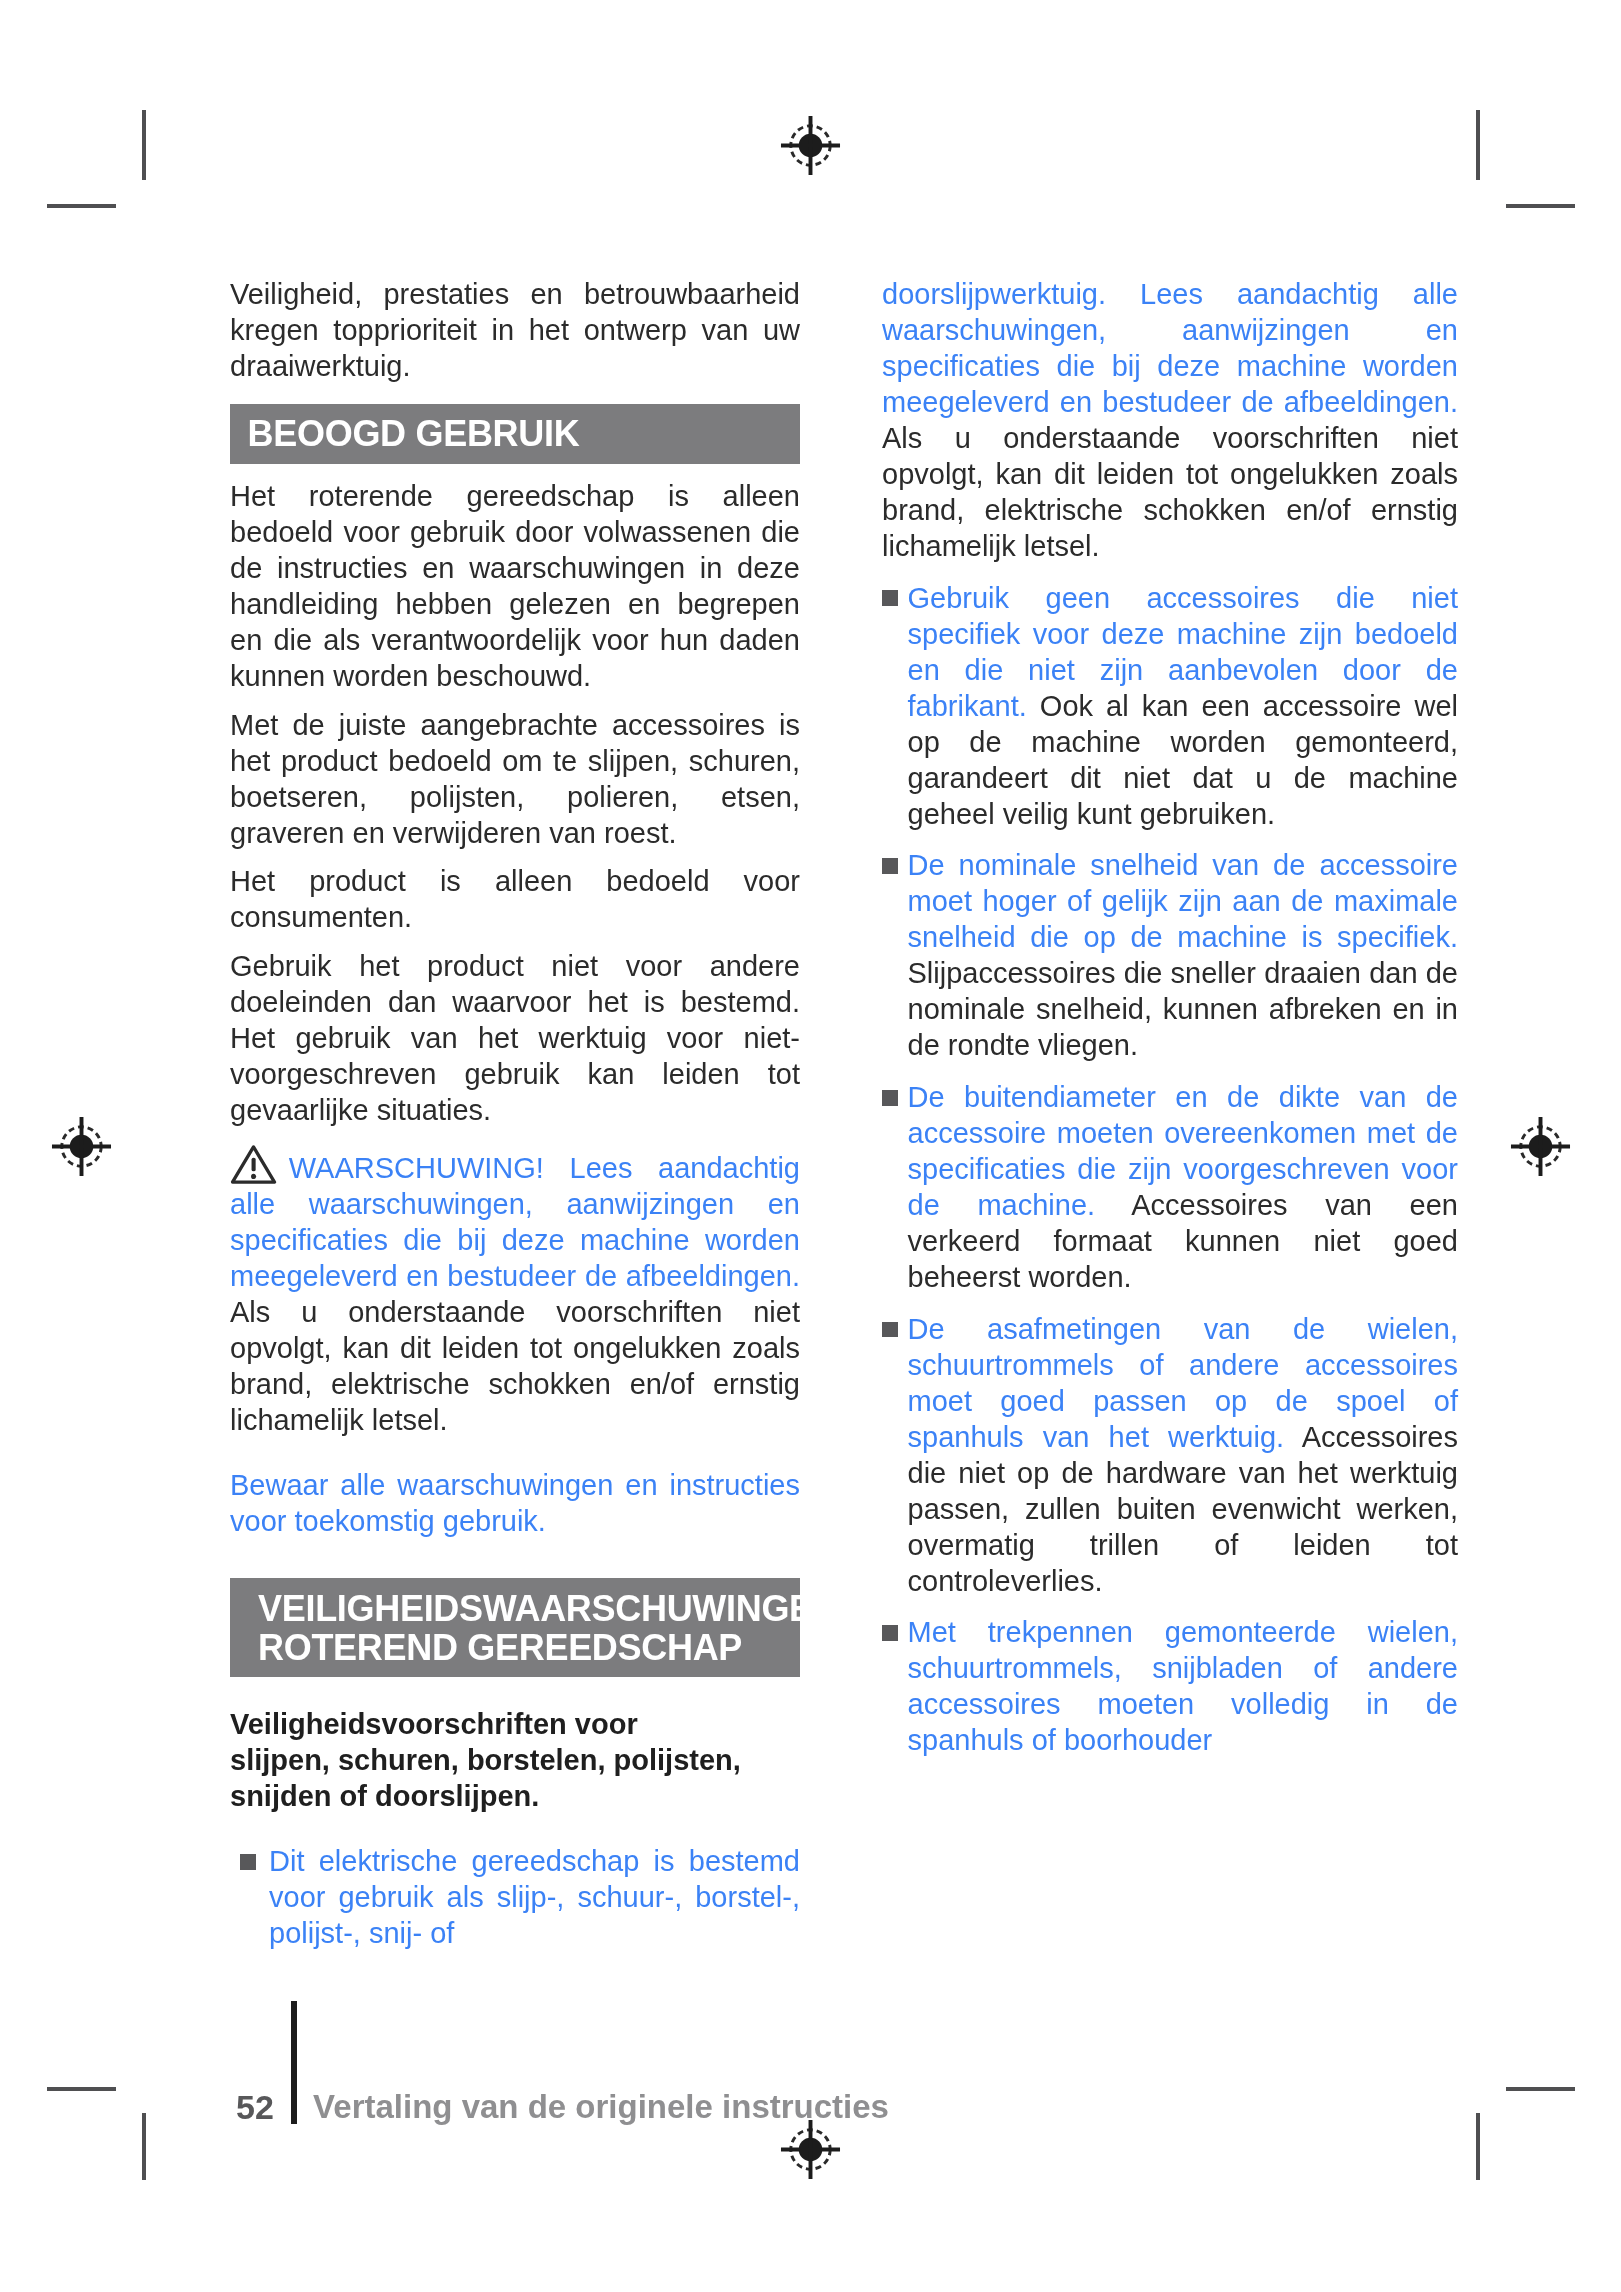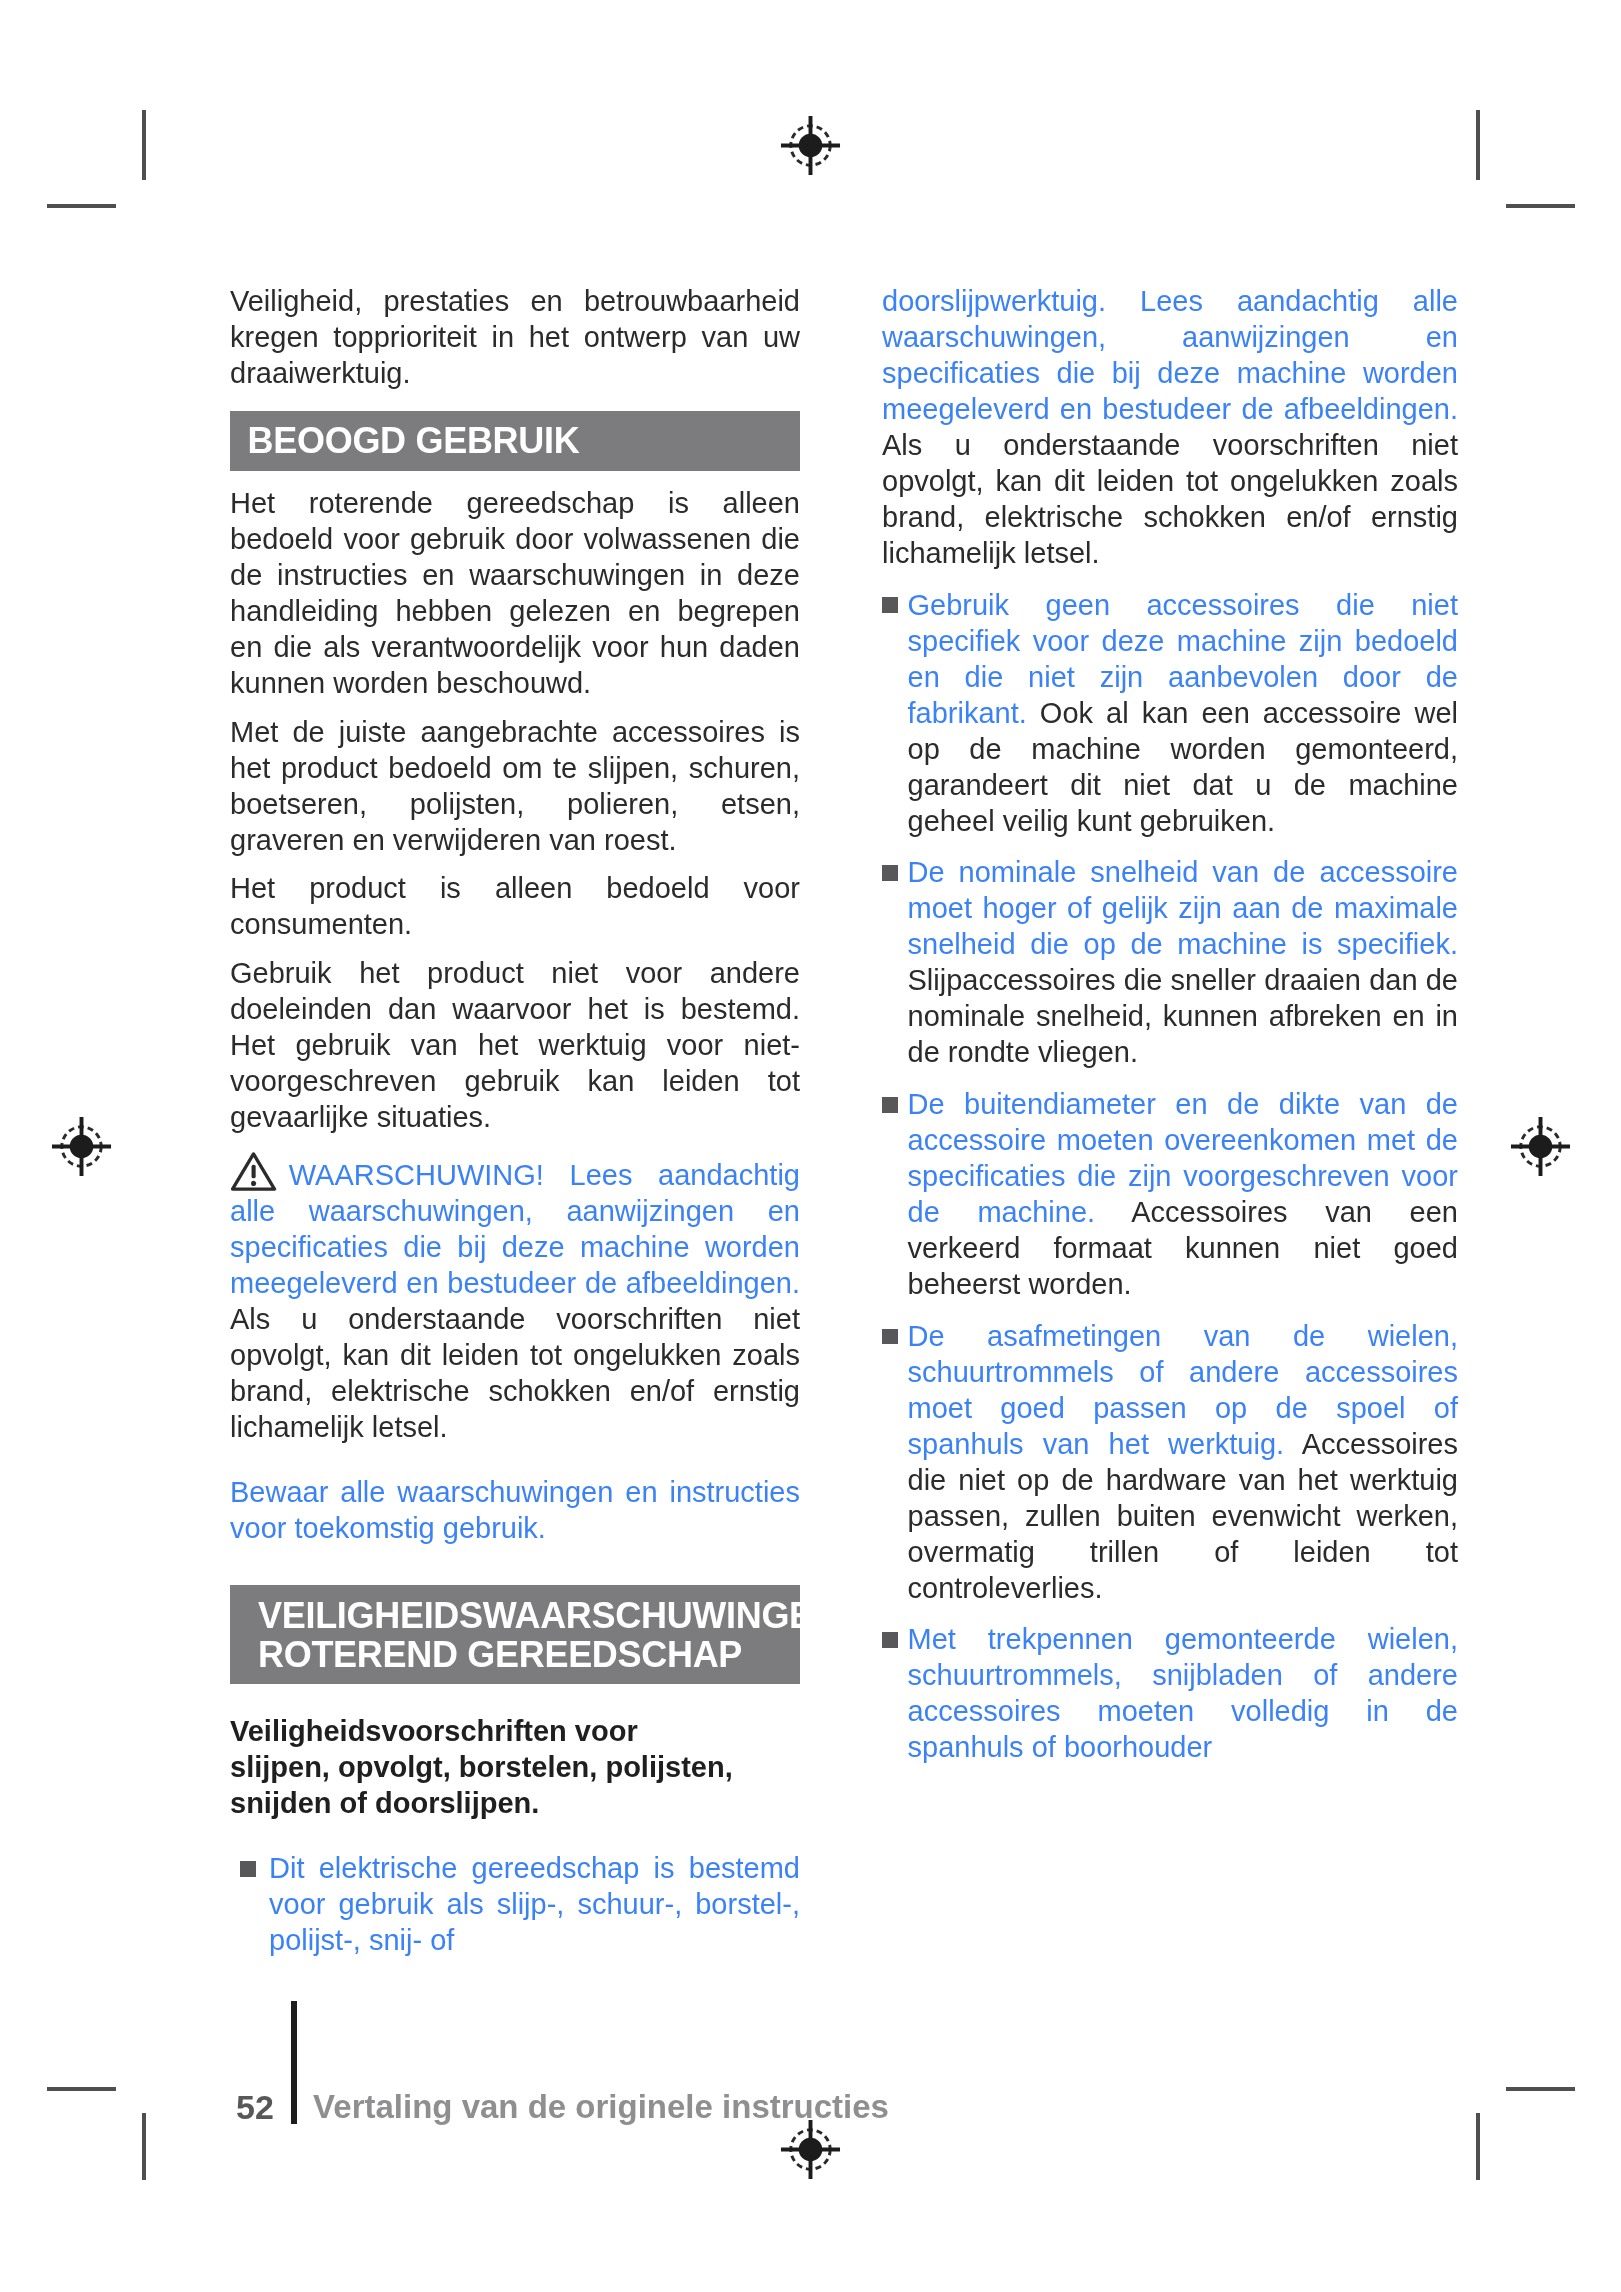--- a/index.html
+++ b/index.html
@@ -1,18 +1,18 @@
 <!DOCTYPE html>
 <html><head>
 <meta charset="utf-8">
 <style>
   html,body{margin:0;padding:0;background:#ffffff;}
   #page{position:relative;width:1621px;height:2293px;background:#ffffff;overflow:hidden;
         font-family:"Liberation Sans","DejaVu Sans",sans-serif;color:#2b2b2b;}
-  .col{position:absolute;top:283px;font-size:29px;line-height:36px;}
+  .col{position:absolute;top:276px;font-size:29px;line-height:36px;}
   #col-left{left:230px;width:570px;}
   #col-right{left:882px;width:576px;}
   .para{margin:12.7px 0 0 0;text-align:justify;}
   .para.first{margin-top:0;}
   .b{font-weight:normal;color:#3b82f6;}
   .section-bar{background:#7c7c7e;color:#ffffff;font-weight:bold;font-size:36px;line-height:39px;
                letter-spacing:-0.3px;padding:10.8px 9.8px 10.8px 17.6px;white-space:pre-line;}
   #section-bar-1{margin-top:19.6px;}
   #section-bar-2{margin-top:39px;padding-left:28px;}
   .after-bar{margin-top:13.7px;}
@@ -89,21 +89,21 @@
         <circle cx="24.1" cy="33.2" r="2.6" fill="#2b2b2b"></circle>
       </svg><span class="b">WAARSCHUWING! Lees aandachtig alle waarschuwingen, aanwijzingen en specificaties die bij deze machine worden meegeleverd en bestudeer de afbeeldingen.</span><span> Als u onderstaande voorschriften niet opvolgt, kan dit leiden tot ongelukken zoals brand, elektrische schokken en/of ernstig lichamelijk letsel.</span>
     </p>
 
     <p class="para b">Bewaar alle waarschuwingen en instructies voor toekomstig gebruik.</p>
 
     <div class="section-bar" id="section-bar-2">VEILIGHEIDSWAARSCHUWINGEN
 ROTEREND GEREEDSCHAP</div>
 
     <p class="subhead">Veiligheidsvoorschriften voor
-slijpen, opvolgt, borstelen, polijsten,
+slijpen, schuren, borstelen, polijsten,
 snijden of doorslijpen.</p>
 
     <ul class="bullets" id="left-bullets">
       <li><span class="b">Dit elektrische gereedschap is bestemd voor gebruik als slijp-, schuur-, borstel-, polijst-, snij- of</span></li>
     </ul>
   </div>
 
   <div class="col" id="col-right">
     <p class="para first"><span class="b">doorslijpwerktuig. Lees aandachtig alle waarschuwingen, aanwijzingen en specificaties die bij deze machine worden meegeleverd en bestudeer de afbeeldingen.</span><span> Als u onderstaande voorschriften niet opvolgt, kan dit leiden tot ongelukken zoals brand, elektrische schokken en/of ernstig lichamelijk letsel.</span></p>
 

